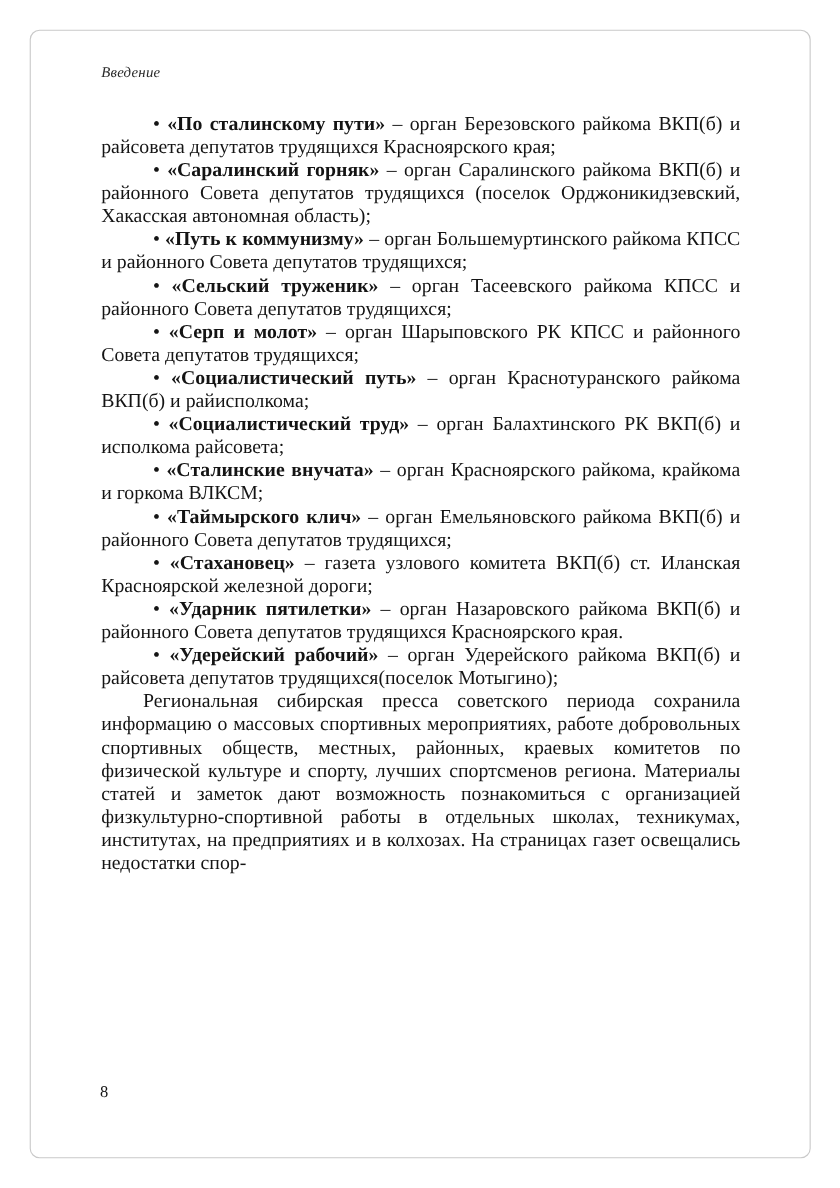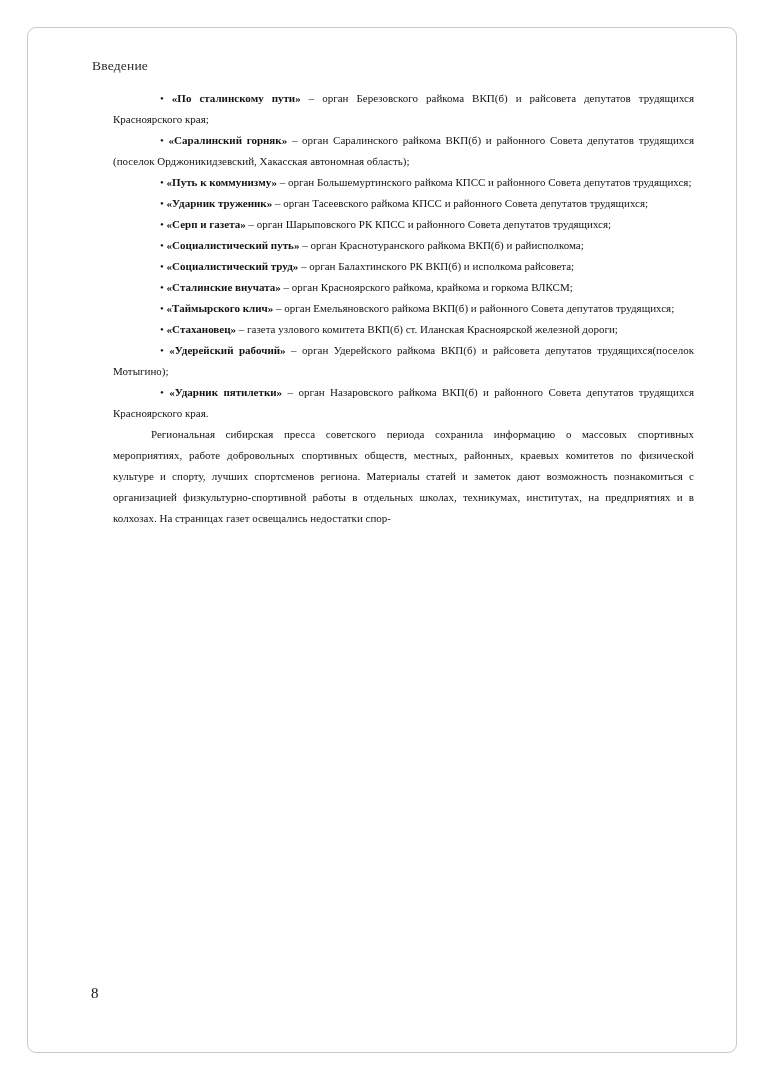--- a/index.html
+++ b/index.html
@@ -20,30 +20,30 @@
     border: 1px solid #c9c9c9;
     border-radius: 9px;
     background: #ffffff;
   }
   .running-head {
     position: absolute;
     left: 92px; top: 58px;
     font-size: 13.5px;
     color: #2b2b2b;
     letter-spacing: 0.2px;
+    font-style: italic;
   }
   .content {
     position: absolute;
-    left: 92px; top: 88px;
+    left: 92px; top: 102px;
     width: 581px;
-    font-size: 11px;
+    font-size: 18px;
     line-height: 21px;
     text-align: justify;
     color: #141414;
-    margin-left: 21px;
   }
   p.item { text-indent: 47px; }
   .news-title { font-weight: 700; }
   p.closing { text-indent: 38px; }
   .page-num {
     position: absolute;
     left: 91px; top: 985px;
     font-size: 15px;
     color: #141414;
   }
@@ -53,26 +53,26 @@
 
 <div class="page-frame"></div>
 
 <div class="running-head">Введение</div>
 
 <div class="content">
   <div id="newspaper-list">
       <p class="item"><span class="bullet">•</span> <span class="news-title">«По сталинскому пути»</span> <span class="item-rest">– орган Березовского райкома ВКП(б) и райсовета депутатов трудящихся Красноярского края;</span></p>
       <p class="item"><span class="bullet">•</span> <span class="news-title">«Саралинский горняк»</span> <span class="item-rest">– орган Саралинского райкома ВКП(б) и районного Совета депутатов трудящихся (поселок Орджоникидзевский, Хакасская автономная область);</span></p>
       <p class="item"><span class="bullet">•</span> <span class="news-title">«Путь к коммунизму»</span> <span class="item-rest">– орган Большемуртинского райкома КПСС и районного Совета депутатов трудящихся;</span></p>
-      <p class="item"><span class="bullet">•</span> <span class="news-title">«Ударник труженик»</span> <span class="item-rest">– орган Тасеевского райкома КПСС и районного Совета депутатов трудящихся;</span></p>
-      <p class="item"><span class="bullet">•</span> <span class="news-title">«Серп и газета»</span> <span class="item-rest">– орган Шарыповского РК КПСС и районного Совета депутатов трудящихся;</span></p>
+      <p class="item"><span class="bullet">•</span> <span class="news-title">«Сельский труженик»</span> <span class="item-rest">– орган Тасеевского райкома КПСС и районного Совета депутатов трудящихся;</span></p>
+      <p class="item"><span class="bullet">•</span> <span class="news-title">«Серп и молот»</span> <span class="item-rest">– орган Шарыповского РК КПСС и районного Совета депутатов трудящихся;</span></p>
       <p class="item"><span class="bullet">•</span> <span class="news-title">«Социалистический путь»</span> <span class="item-rest">– орган Краснотуранского райкома ВКП(б) и райисполкома;</span></p>
       <p class="item"><span class="bullet">•</span> <span class="news-title">«Социалистический труд»</span> <span class="item-rest">– орган Балахтинского РК ВКП(б) и исполкома райсовета;</span></p>
       <p class="item"><span class="bullet">•</span> <span class="news-title">«Сталинские внучата»</span> <span class="item-rest">– орган Красноярского райкома, крайкома и горкома ВЛКСМ;</span></p>
       <p class="item"><span class="bullet">•</span> <span class="news-title">«Таймырского клич»</span> <span class="item-rest">– орган Емельяновского райкома ВКП(б) и районного Совета депутатов трудящихся;</span></p>
       <p class="item"><span class="bullet">•</span> <span class="news-title">«Стахановец»</span> <span class="item-rest">– газета узлового комитета ВКП(б) ст. Иланская Красноярской железной дороги;</span></p>
+      <p class="item"><span class="bullet">•</span> <span class="news-title">«Ударник пятилетки»</span> <span class="item-rest">– орган Назаровского райкома ВКП(б) и районного Совета депутатов трудящихся Красноярского края.</span></p>
       <p class="item"><span class="bullet">•</span> <span class="news-title">«Удерейский рабочий»</span> <span class="item-rest">– орган Удерейского райкома ВКП(б) и райсовета депутатов трудящихся(поселок Мотыгино);</span></p>
-      <p class="item"><span class="bullet">•</span> <span class="news-title">«Ударник пятилетки»</span> <span class="item-rest">– орган Назаровского райкома ВКП(б) и районного Совета депутатов трудящихся Красноярского края.</span></p>
     </div>
   <p class="closing">Региональная сибирская пресса советского периода сохранила информацию о массовых спортивных мероприятиях, работе добровольных спортивных обществ, местных, районных, краевых комитетов по физической культуре и спорту, лучших спортсменов региона. Материалы статей и заметок дают возможность познакомиться с организацией физкультурно-спортивной работы в отдельных школах, техникумах, институтах, на предприятиях и в колхозах. На страницах газет освещались недостатки спор-</p>
 </div>
 
 <div class="page-num">8</div>
 
 </body></html>

